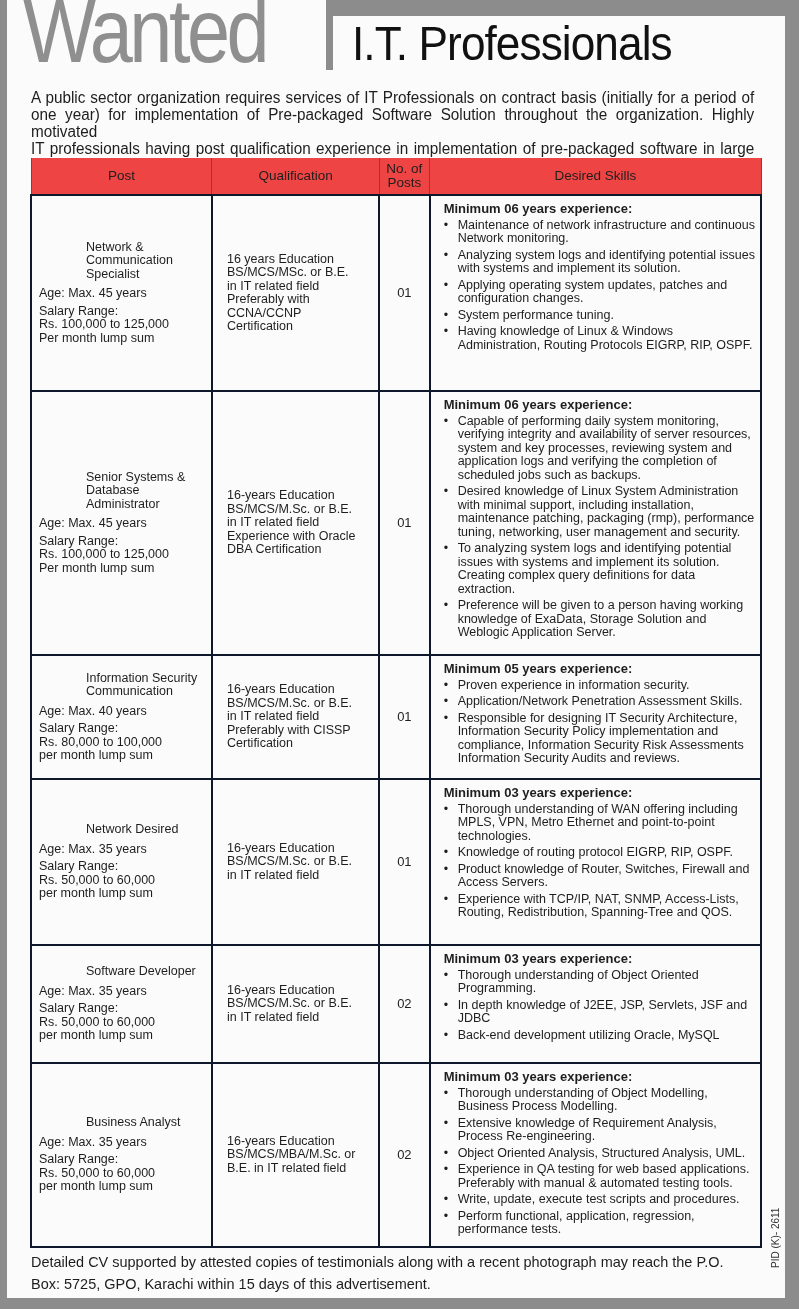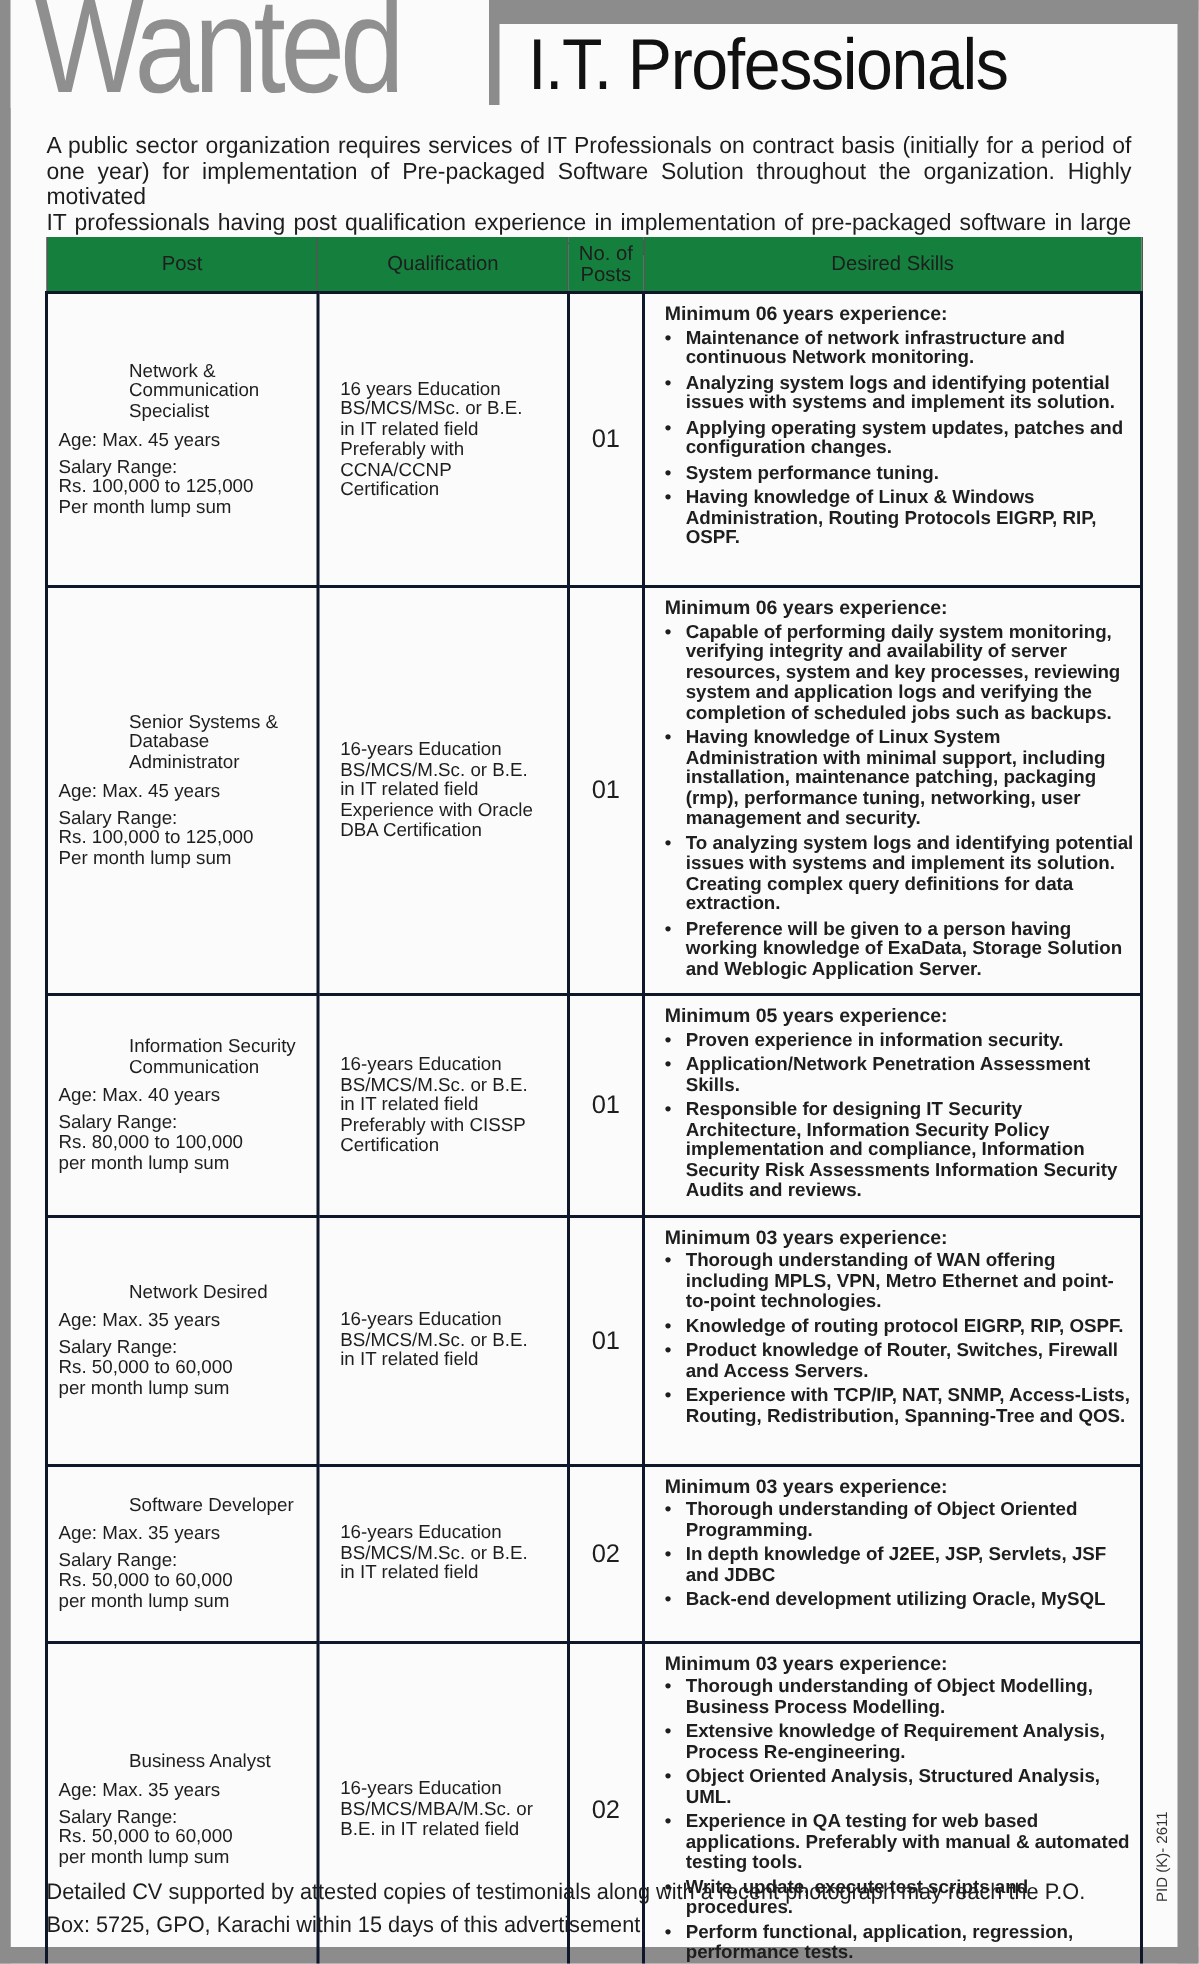--- a/index.html
+++ b/index.html
@@ -8,31 +8,31 @@
   .frame-left { position:absolute; left:0; top:0; width:7px; height:1309px; background:#8c8c8c; }
   .header-wrap { position:absolute; left:0; top:0; width:788px; height:72px; }
   .wanted-bg { position:absolute; left:0; top:0; width:330px; height:72px; background:#fbfbfb; }
   .topbar { position:absolute; left:330px; top:0; width:469px; height:7px; background:#8c8c8c; }
   .topbar-notch { position:absolute; left:326px; top:0; width:7px; height:70px; background:#8c8c8c; }
   .wanted { position:absolute; left:23px; top:-14px; font-size:90px; letter-spacing:-4px; color:#8f8f8f; font-weight:normal; line-height:1; transform:scaleX(0.86); transform-origin:left top; }
   .title { position:absolute; left:352px; top:20px; font-size:48px; font-weight:normal; color:#111; letter-spacing:-1px; line-height:1; transform:scaleX(0.92); transform-origin:left top; }
   .intro { position:absolute; left:31px; top:89px; width:738px; font-size:15.6px; line-height:17px; text-align:justify; text-align-last:justify; color:#1d1d1d; transform:scaleX(0.98); transform-origin:left top; }
   .intro span { display:block; }
   table.jobs { position:absolute; left:30px; top:158px; width:732px; border-collapse:collapse; font-size:12.5px; line-height:13.5px; }
-  table.jobs th { background:#15803d; font-weight:normal; font-size:13.5px; height:36px; border-left:1px solid #555; border-right:1px solid #555; padding:0; }
+  table.jobs th { background:#ef4444; font-weight:normal; font-size:13.5px; height:36px; border-left:1px solid #555; border-right:1px solid #555; padding:0; }
   table.jobs td { border:2px solid #0f172a; vertical-align:middle; padding:0; }
   td.post { width:178px; padding-left:7px !important; }
   td.qual { width:157px; padding-left:14px !important; }
-  td.num { width:51px; text-align:center; font-size:17px;margin-top:14px; }
+  td.num { width:51px; text-align:center; font-size:13px;margin-top:14px; }
   td.skills { width:342px; padding:6px 4px 6px 13px !important; vertical-align:top !important; }
   .post .pname { margin-bottom:6px;margin-left:47px; }
   .post .age { margin-bottom:4px; }
   .skills .minexp { font-weight:bold; font-size:13px; margin-bottom:3px; }
   .skills ul { margin:0; padding:0; list-style:none; }
-  .skills li { position:relative; padding-left:14px; margin-bottom:3px;font-weight:bold; }
+  .skills li { position:relative; padding-left:14px; margin-bottom:3px; }
   .skills li::before { content:"•"; position:absolute; left:0; top:0; }
   .footer { position:absolute; left:31px; top:1251px; width:720px; font-size:15px; line-height:22px; color:#1d1d1d; transform:scaleX(0.965); transform-origin:left top; }
   .pid { position:absolute; left:770px; top:1268px; font-size:10px; transform:rotate(-90deg); transform-origin:left top; color:#333; white-space:nowrap; }
   .right-bar { position:absolute; left:785px; top:0; width:14px; height:1309px; background:#8c8c8c; }
   .bottom-bar { position:absolute; left:0; top:1298px; width:799px; height:11px; background:#8c8c8c; }
 </style>
 </head>
 <body>
 
 <div class="page"></div>
@@ -105,21 +105,21 @@
           <div>BS/MCS/M.Sc. or B.E.</div>
           <div>in IT related field</div>
           <div>Experience with Oracle</div>
           <div>DBA Certification</div>
         </td>
      <td class="num">01</td>
      <td class="skills">
        <div class="minexp">Minimum 06 years experience:</div>
        <ul>
             <li>Capable of performing daily system monitoring, verifying integrity and availability of server resources, system and key processes, reviewing system and application logs and verifying the completion of scheduled jobs such as backups.</li>
-            <li>Having knowledge of Linux System Administration with minimal support, including installation, maintenance patching, packaging (rmp), performance tuning, networking, user management and security.</li>
+            <li>Desired knowledge of Linux System Administration with minimal support, including installation, maintenance patching, packaging (rmp), performance tuning, networking, user management and security.</li>
             <li>To analyzing system logs and identifying potential issues with systems and implement its solution. Creating complex query definitions for data extraction.</li>
             <li>Preference will be given to a person having working knowledge of ExaData, Storage Solution and Weblogic Application Server.</li>
           </ul>
      </td>
       </tr>
       <tr style="height: 124px;">
         <td class="post">
        <div class="pname">Information Security Communication</div>
        <div class="age">Age: Max. 40 years</div>
        <div>Salary Range:</div>

